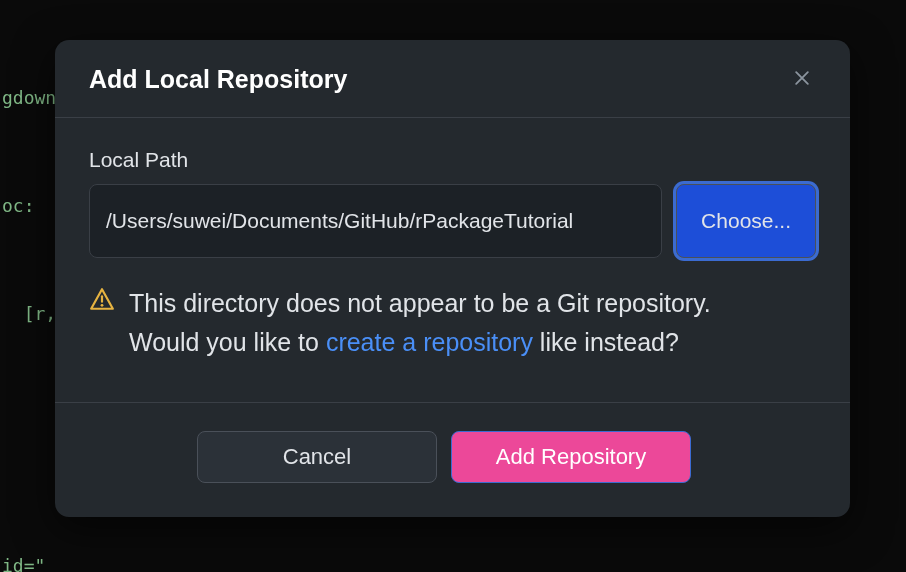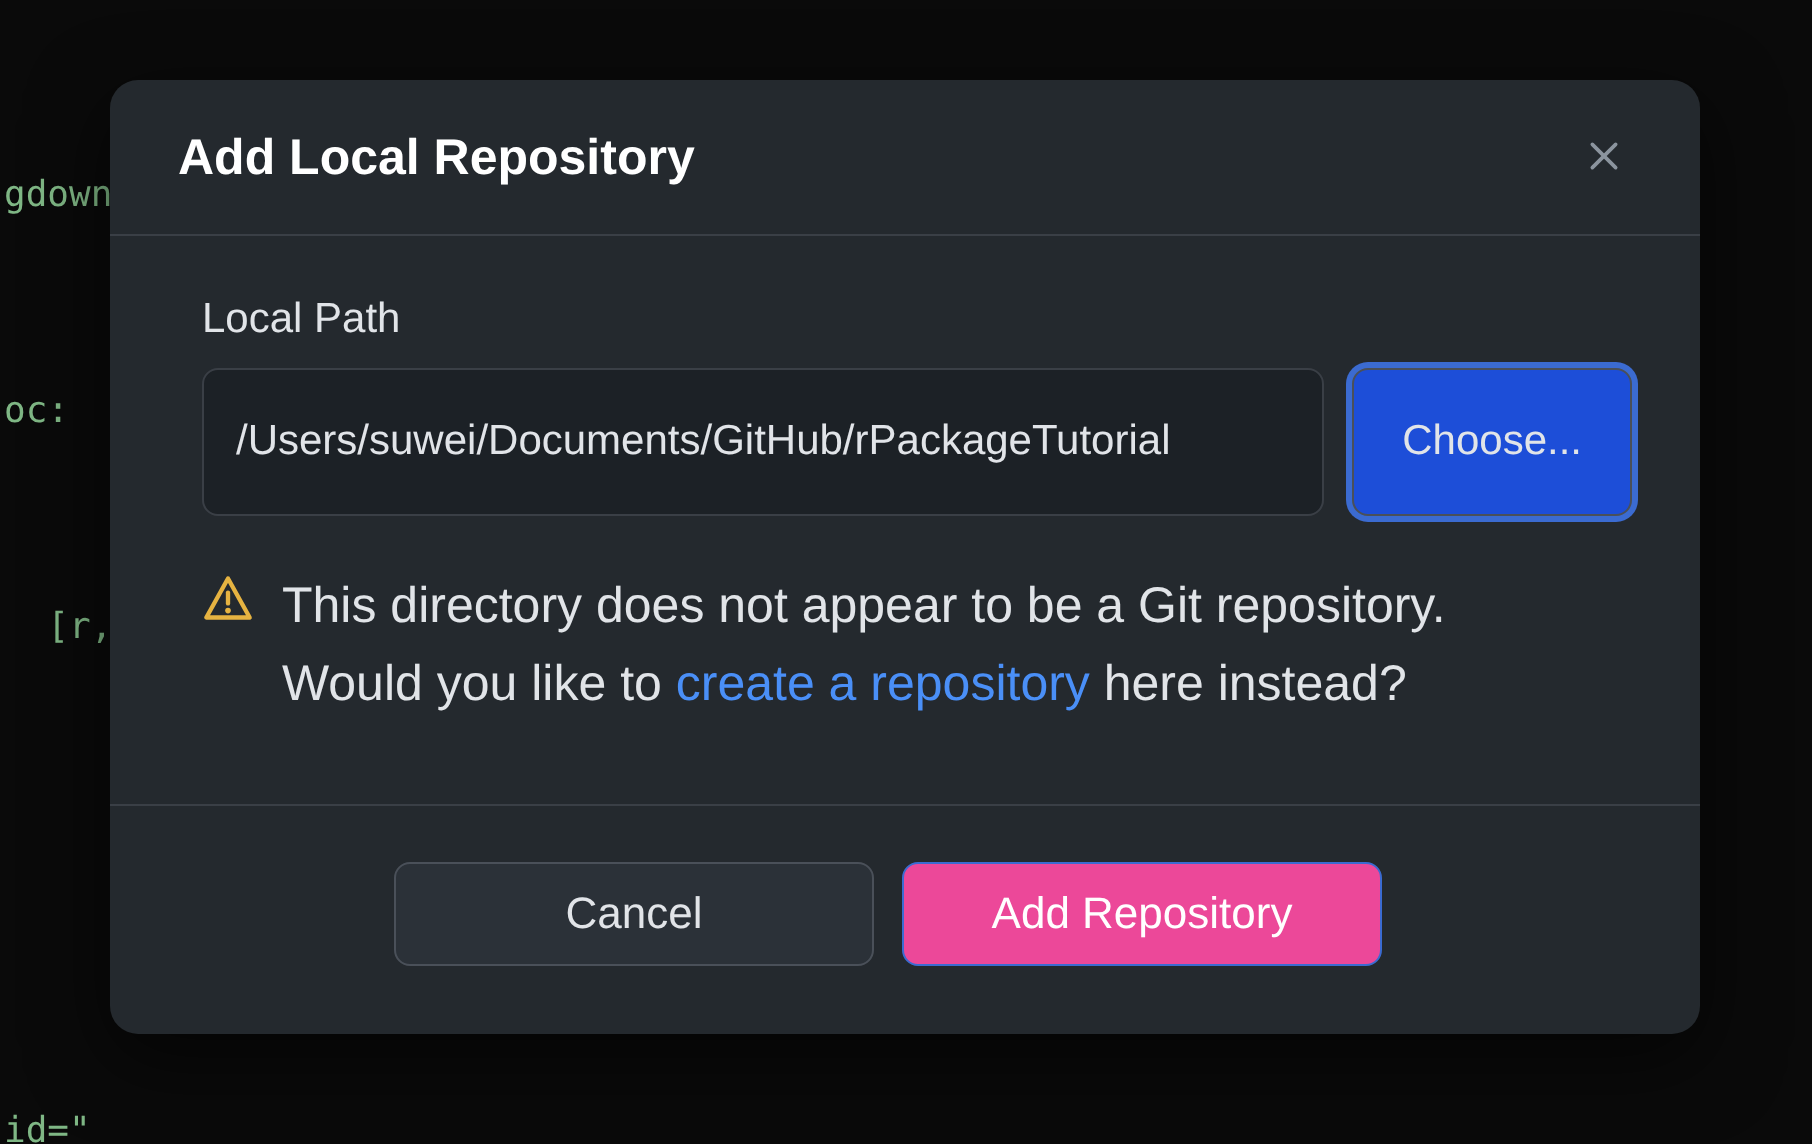--- a/index.html
+++ b/index.html
@@ -66,21 +66,20 @@
       justify-content: center;
     }
     .close-btn svg {
       width: 20px;
       height: 20px;
       stroke: #8b949e;
       stroke-width: 2.2;
     }
     .dialog-body {
       padding: 30px 34px 40px 34px;
-      margin-left: 12px;
     }
     .field-label {
       font-size: 21px;
       color: #e1e4e8;
       margin-bottom: 12px;
       display: block;
     }
     .path-row {
       display: flex;
       gap: 14px;
@@ -200,21 +199,21 @@
     <div class="warning-row">
       <span class="warning-icon">
         <svg viewBox="0 0 24 24">
           <path d="M12 3 L22 21 L2 21 Z" fill="none" stroke="#e6b341" stroke-width="2" stroke-linejoin="round"></path>
           <line x1="12" y1="9.5" x2="12" y2="14.5" stroke="#e6b341" stroke-width="2" stroke-linecap="round"></line>
           <circle cx="12" cy="17.8" r="1.3" fill="#e6b341"></circle>
         </svg>
       </span>
       <div class="warning-text">
         <span>This directory does not appear to be a Git repository.</span><br>
-        <span>Would you like to </span><span class="link">create a repository</span><span> here instead?</span>
+        <span>Would you like to </span><span class="link">create a repository</span><span> like instead?</span>
       </div>
     </div>
   </div>
 
   <div class="dialog-footer">
     <button class="footer-btn cancel-btn">Cancel</button>
     <button class="footer-btn primary-btn">Add Repository</button>
   </div>
 </div>
 

